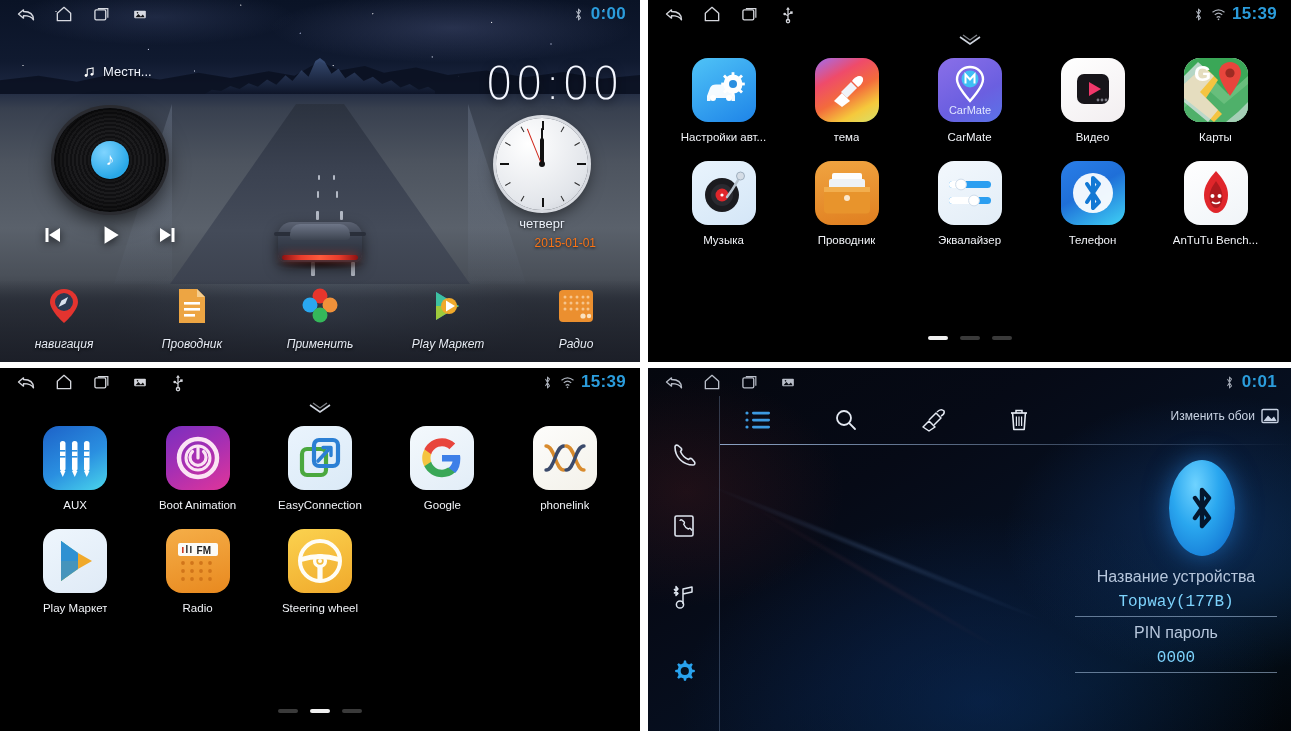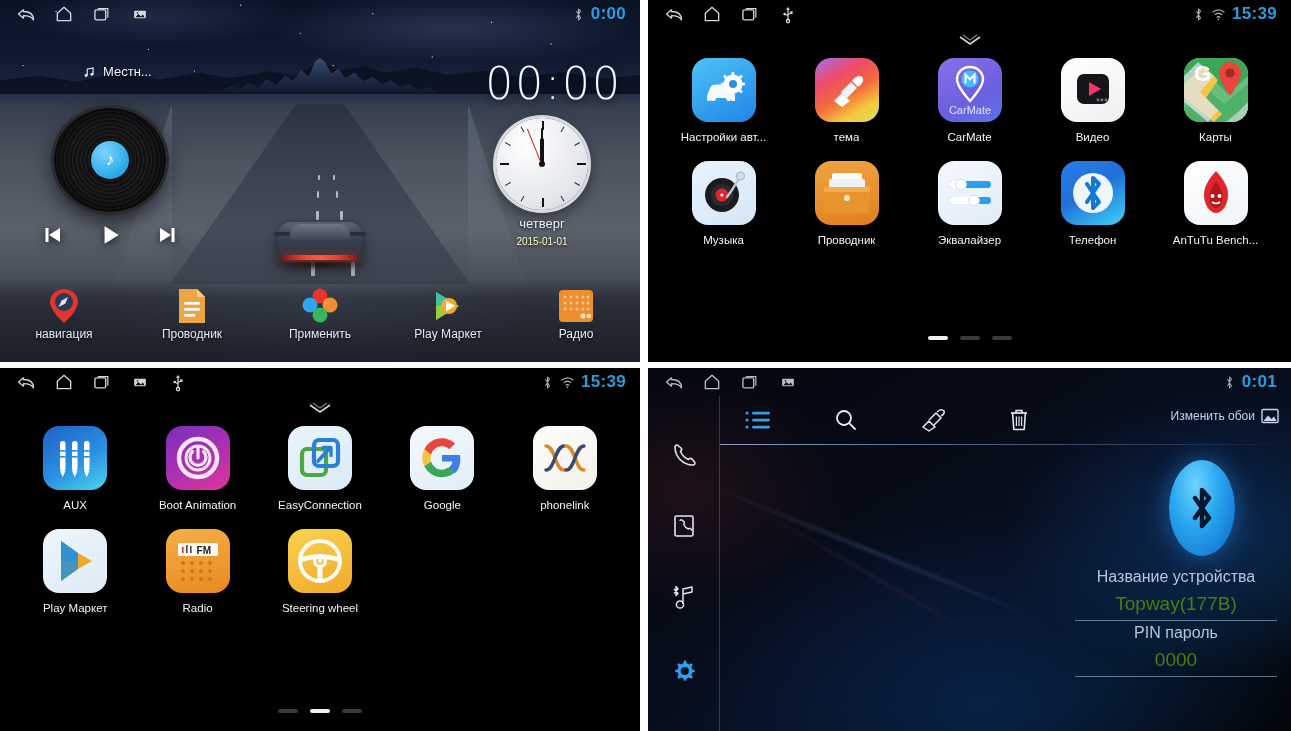--- a/index.html
+++ b/index.html
@@ -164,29 +164,29 @@
   .hand.hour { width: 3.5px; height: 26px; background: #111; margin-left: -1.75px; }
   .hand.min  { width: 2.5px; height: 36px; background: #111; margin-left: -1.25px; }
   .hand.sec  { width: 1.2px; height: 38px; background: #d02a1e; margin-left: -.6px; }
   .analog .pin { position: absolute; left: 50%; top: 50%; width: 6px; height: 6px;
     margin: -3px 0 0 -3px; border-radius: 50%; background: #111; }
   .date-day {
     position: absolute; right: 48px; top: 216px; width: 100px; text-align: center;
     color: #e9eef7; font-size: 13px; text-shadow: 0 1px 3px rgba(0,0,0,.8);
   }
   .date-val {
-    position: absolute; right: 44px; top: 236px; width: 108px; text-align: center;
-    color: #fef9c3; font-size: 10px; text-shadow: 0 1px 3px rgba(0,0,0,.8);
+    position: absolute; right: 44px; top: 236px; width: 108px; text-align: right;
+    color: #f97316; font-size: 12px; text-shadow: 0 1px 3px rgba(0,0,0,.8);
   }
   .dock {
     position: absolute; left: 0; bottom: 0; width: 100%; height: 82px;
     background: linear-gradient(180deg, rgba(40,45,56,.0) 0%, rgba(34,38,48,.55) 22%, rgba(26,29,38,.9) 100%);
     display: flex; align-items: flex-start; padding-top: 6px;
   }
-  .dock-item { flex: 1; display: flex; flex-direction: column; align-items: center; gap: 1px; cursor: pointer; }
+  .dock-item { flex: 1; display: flex; flex-direction: column; align-items: center; gap: 11px; cursor: pointer; font-style: italic; }
   .dock-ico { width: 40px; height: 40px; display: flex; align-items: center; justify-content: center; }
   .dock-lbl { color: #e6ebf4; font-size: 12px; text-shadow: 0 1px 3px rgba(0,0,0,.9); }
 
   
   .drawer { position: absolute; inset: 0; background: #000; }
   .chev {
     position: absolute; left: 50%; top: 34px; transform: translateX(-50%);
     cursor: pointer;
   }
   .appgrid {
@@ -251,21 +251,21 @@
   }
   .bt-logo {
     position: absolute; right: 56px; top: 92px; width: 66px; height: 96px;
     border-radius: 50% / 50%;
     background: radial-gradient(ellipse at 40% 26%, #6fd3ff 0%, #2aa7ef 42%, #0a63c8 100%);
     display: flex; align-items: center; justify-content: center;
     box-shadow: 0 0 26px rgba(40,140,235,.55);
   }
   .bt-field { position: absolute; right: 14px; width: 202px; text-align: center; }
   .bt-field .k { color: #b6c6dc; font-size: 16px; }
-  .bt-field .v { color: #4d7c0f; font-size: 19px; padding: 7px 0 5px; }
+  .bt-field .v { color: #7dd3fc; font-size: 16px; padding: 7px 0 5px; font-family: Liberation Mono, monospace; }
   .bt-field .line { height: 1px; background: rgba(175,200,230,.55); }
 </style>
 </head>
 <body>
 
 <div class="grid">
 
   <div class="panel" id="panel-home">
     <div class="home-bg"></div>
     <div class="stars"></div>

